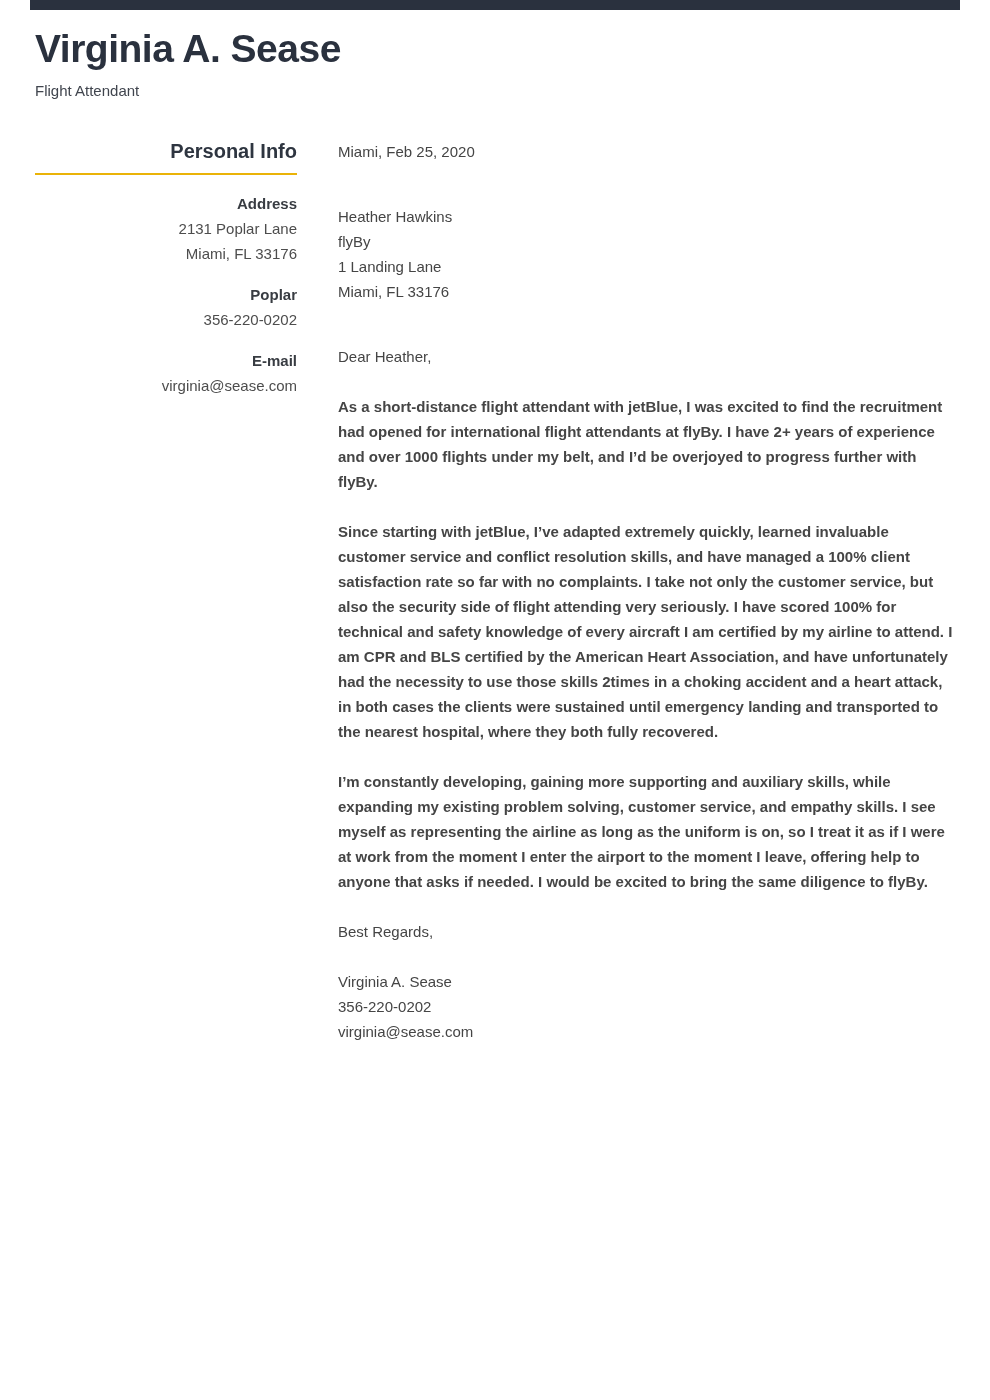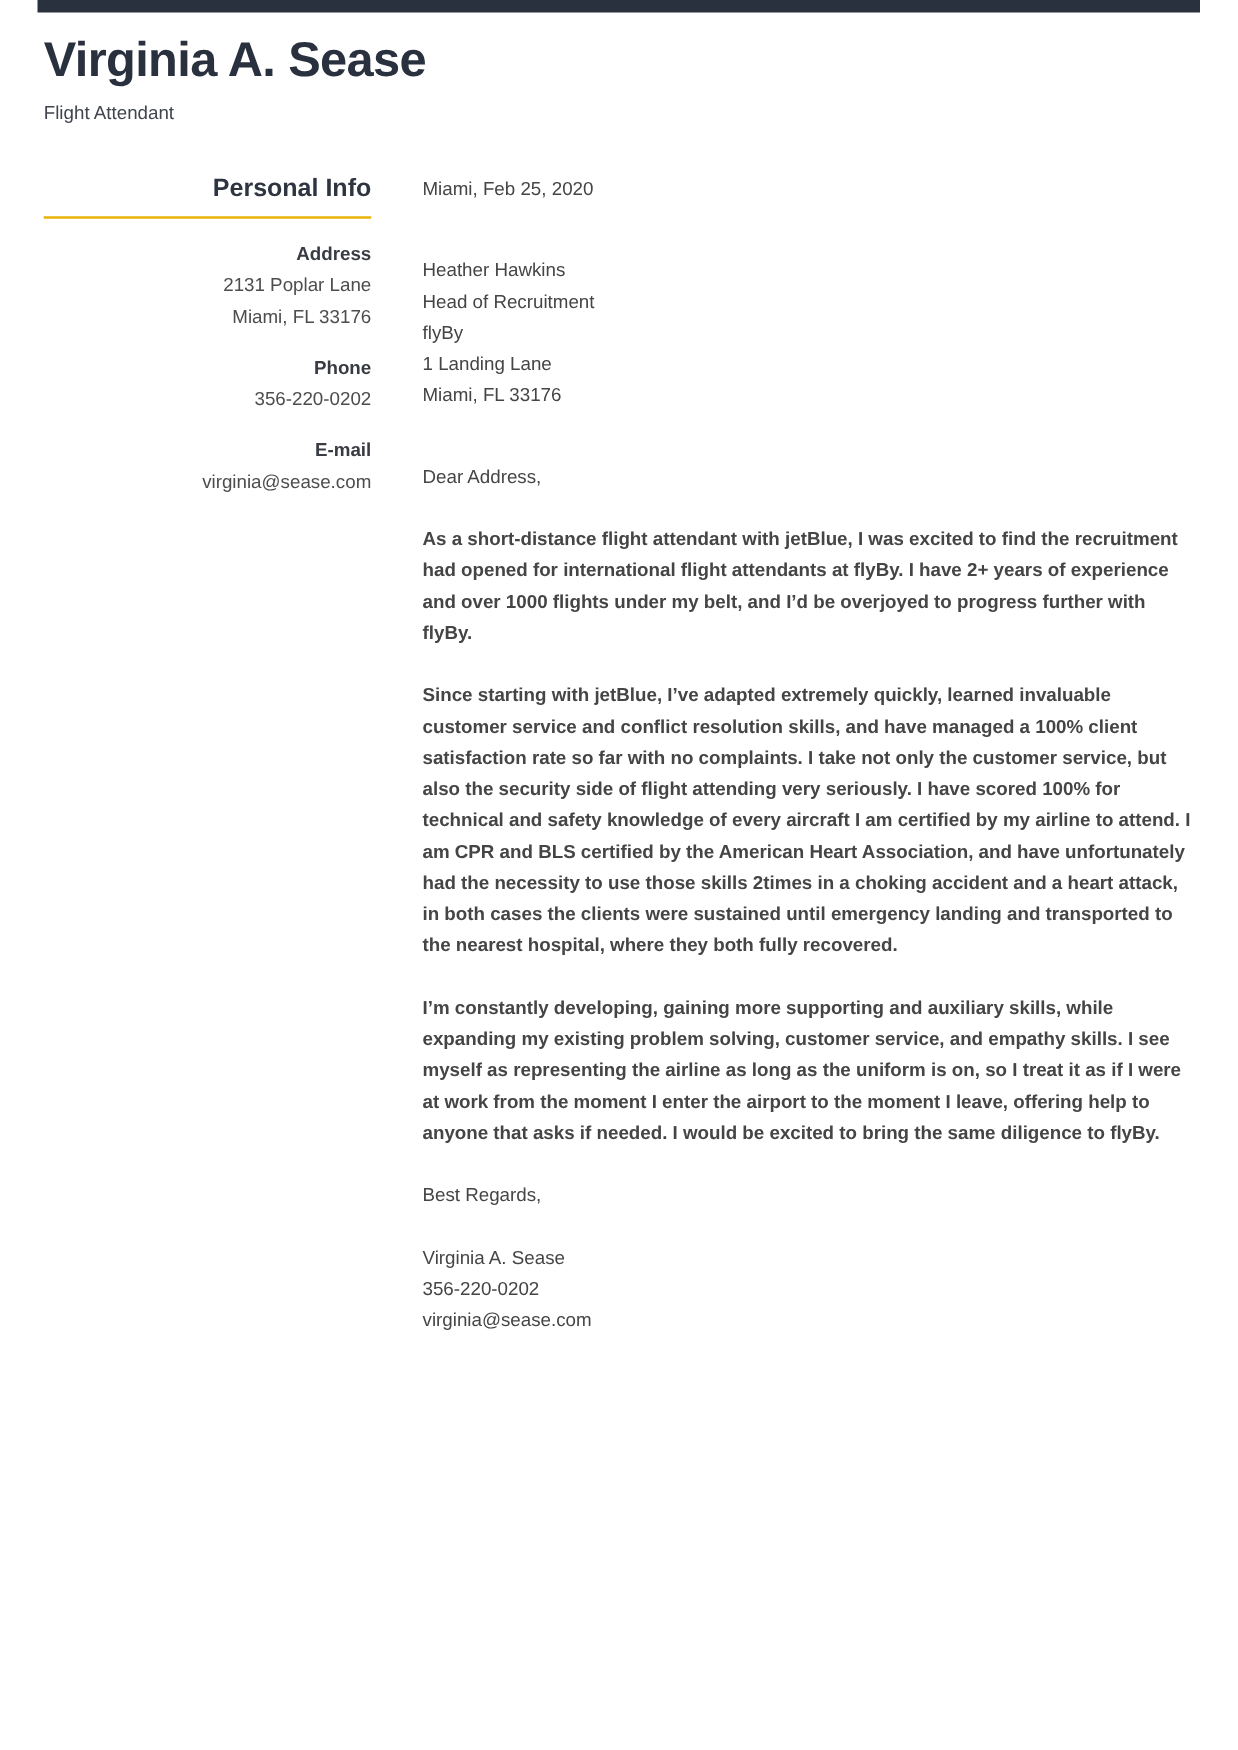--- a/index.html
+++ b/index.html
@@ -96,42 +96,41 @@
   <aside class="sidebar">
     <h2>Personal Info</h2>
 
     <div class="info-section">
       <div class="info-label">Address</div>
       <div class="info-value">2131 Poplar Lane</div>
       <div class="info-value">Miami, FL 33176</div>
     </div>
 
     <div class="info-section">
-      <div class="info-label">Phone</div>
+      <div class="info-label">Poplar</div>
       <div class="info-value">356-220-0202</div>
     </div>
 
     <div class="info-section">
       <div class="info-label">E-mail</div>
       <div class="info-value">virginia@sease.com</div>
     </div>
   </aside>
 
   <main class="letter">
     <div class="date-line">Miami, Feb 25, 2020</div>
 
     <div class="recipient">
       <div>Heather Hawkins</div>
-      <div>Head of Recruitment</div>
       <div>flyBy</div>
       <div>1 Landing Lane</div>
       <div>Miami, FL 33176</div>
     </div>
 
-    <div class="salutation">Dear Address,</div>
+    <div class="salutation">Dear Heather,</div>
 
     <p>As a short-distance flight attendant with jetBlue, I was excited to find the recruitment had opened for international flight attendants at flyBy. I have 2+ years of experience and over 1000 flights under my belt, and I’d be overjoyed to progress further with flyBy.</p>
     <p>Since starting with jetBlue, I’ve adapted extremely quickly, learned invaluable customer service and conflict resolution skills, and have managed a 100% client satisfaction rate so far with no complaints. I take not only the customer service, but also the security side of flight attending very seriously. I have scored 100% for technical and safety knowledge of every aircraft I am certified by my airline to attend. I am CPR and BLS certified by the American Heart Association, and have unfortunately had the necessity to use those skills 2times in a choking accident and a heart attack, in both cases the clients were sustained until emergency landing and transported to the nearest hospital, where they both fully recovered.</p>
     <p>I’m constantly developing, gaining more supporting and auxiliary skills, while expanding my existing problem solving, customer service, and empathy skills. I see myself as representing the airline as long as the uniform is on, so I treat it as if I were at work from the moment I enter the airport to the moment I leave, offering help to anyone that asks if needed. I would be excited to bring the same diligence to flyBy.</p>
 
     <div class="closing">Best Regards,</div>
 
     <div class="signature">
       <div>Virginia A. Sease</div>
       <div>356-220-0202</div>

